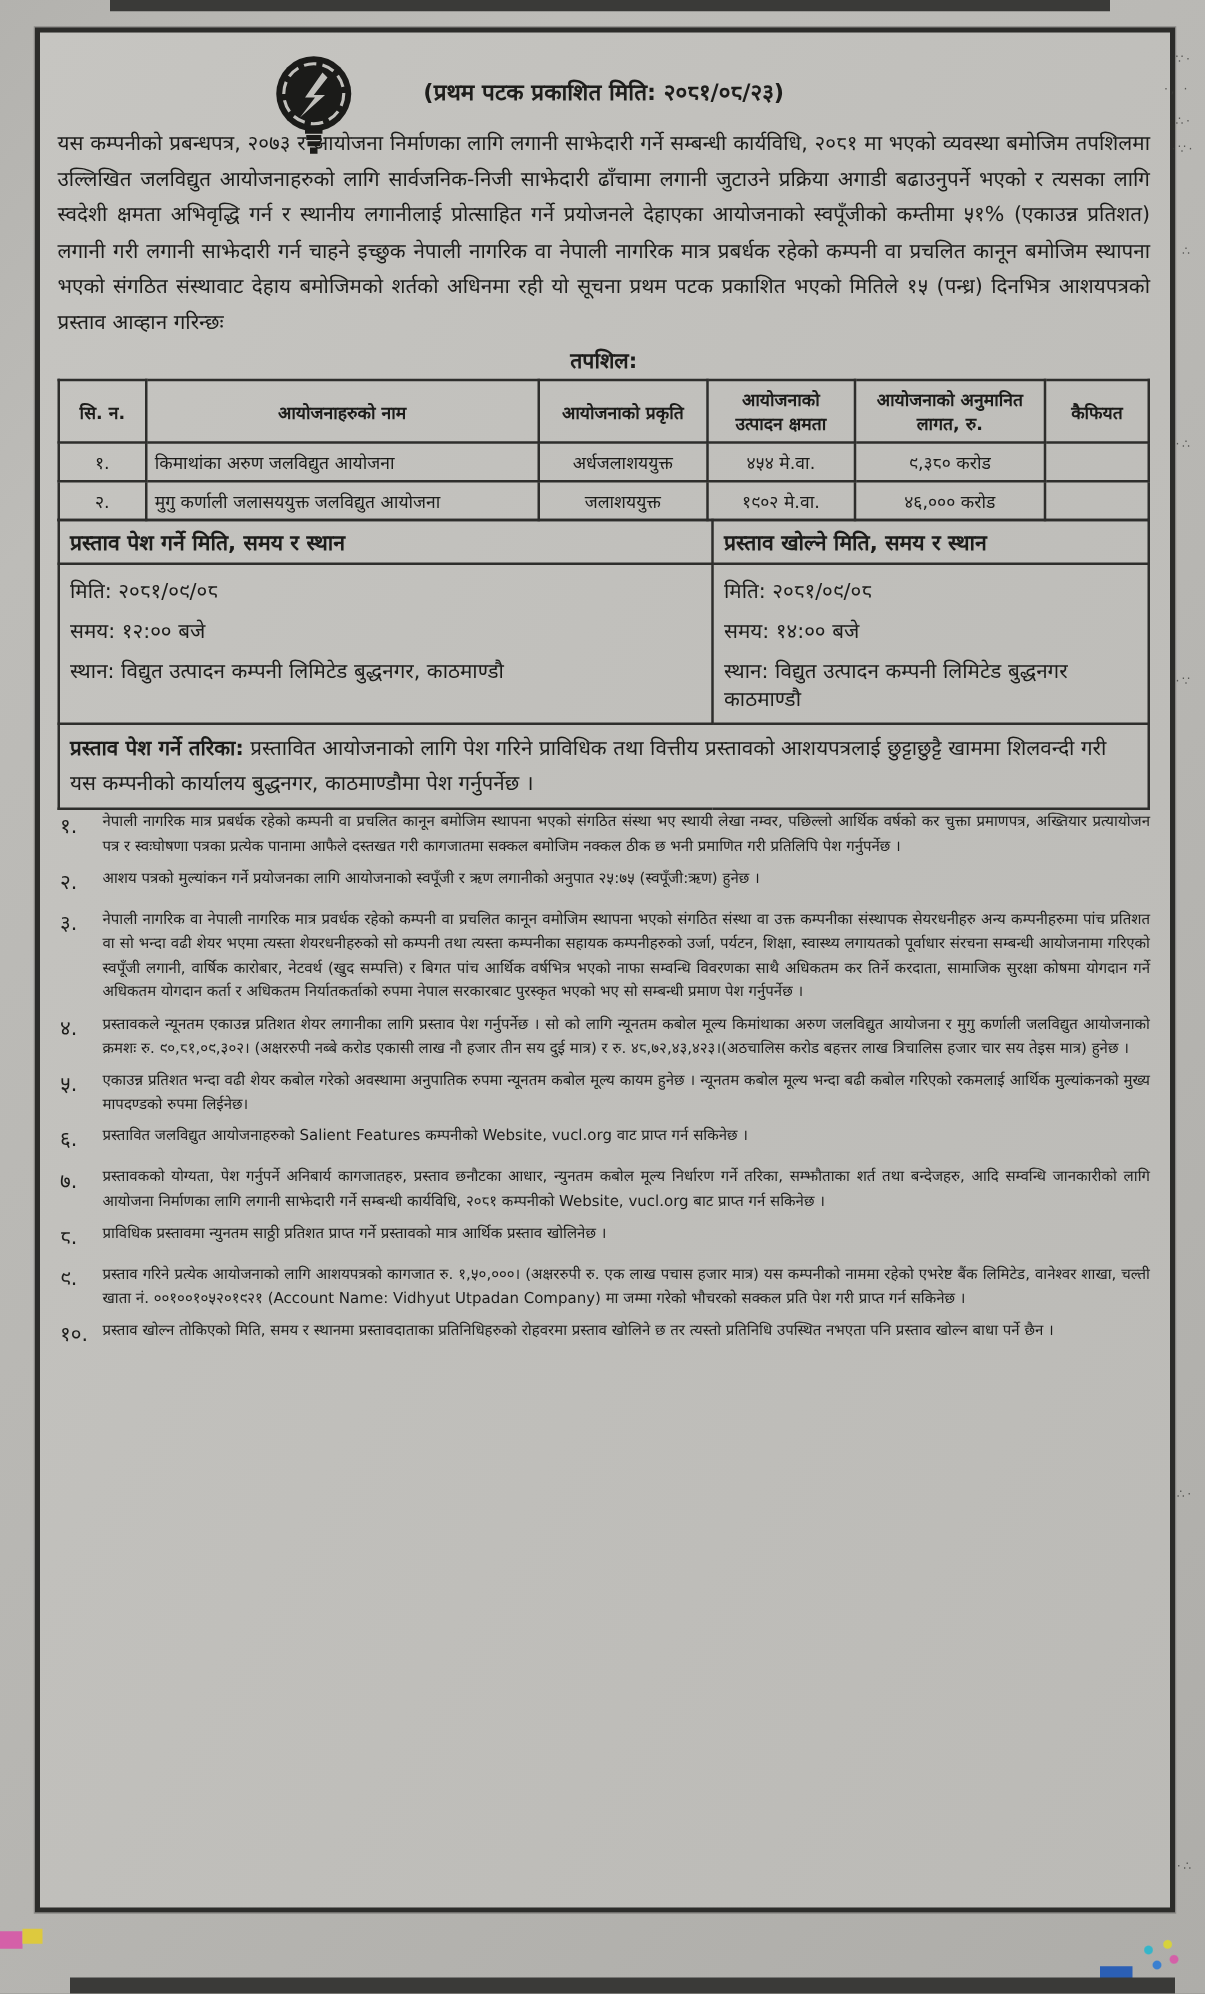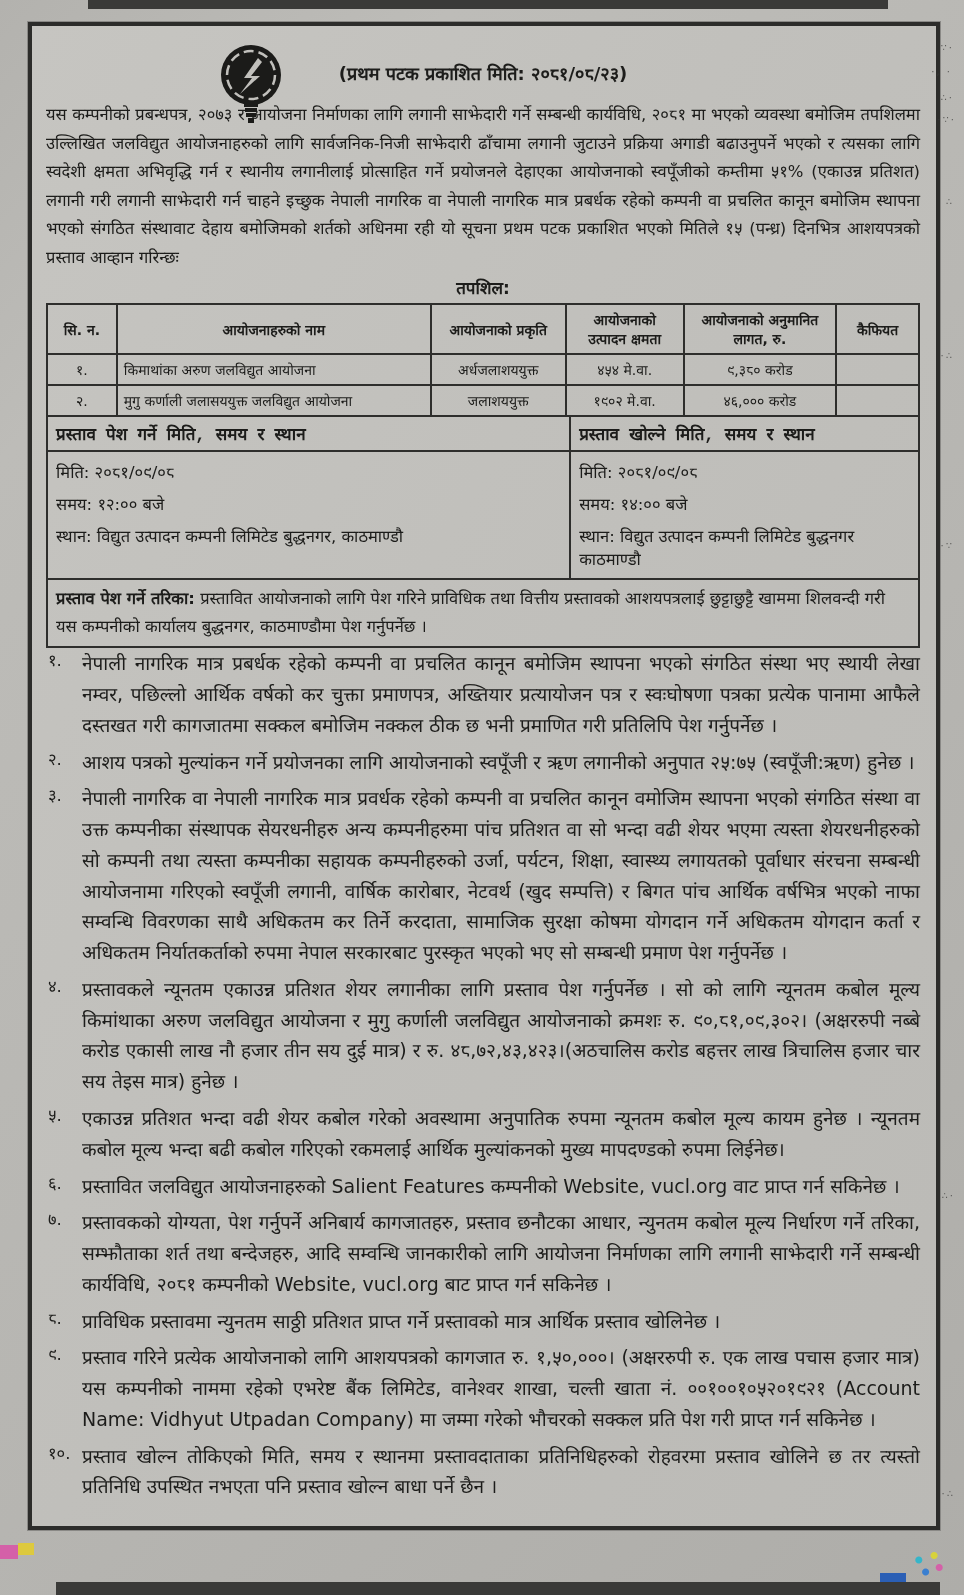--- a/index.html
+++ b/index.html
@@ -66,33 +66,33 @@
   .w-sn { width: 8%; } .w-name { width: 36%; } .w-type { width: 15.5%; }
   .w-cap { width: 13.5%; } .w-cost { width: 17.5%; } .w-rem { width: 9.5%; }
 
   table.schedule {
     width: 100%; border-collapse: collapse; table-layout: fixed;
     font-size: 16.5px; margin-top: -2px; color: #1c1c1a;
   }
   table.schedule th, table.schedule td {
     border: 2px solid #2e2e2c; padding: 5px 8px; text-align: left; vertical-align: top;
   }
-  table.schedule th { font-weight: bold; font-size: 17px; font-family: Liberation Mono, monospace; }
+  table.schedule th { font-weight: bold; font-size: 17px; }
   .sched-line { margin: 3px 0 9px 0; }
   .sched-line:last-child { margin-bottom: 3px; }
 
   .method-row { font-size: 16.5px; line-height: 1.7; text-align: justify; }
   .method-label { font-weight: bold; }
 
   .signatory { text-align: right; font-weight: bold; font-size: 17.5px; margin: 8px 6px 6px 0; }
 
   .cond-heading { font-weight: bold; font-size: 17px; margin: 2px 0 6px 2px; }
   .cond { display: flex; margin: 0 0 6px 2px; }
   .cond .num { flex: 0 0 34px; font-size: 16.5px; line-height: 1.62; }
-  .cond .ctext { flex: 1; font-size: 19px; line-height: 1.62; text-align: justify; color: #1c1c1a; }
+  .cond .ctext { flex: 1; font-size: 12px; line-height: 1.62; text-align: justify; color: #1c1c1a; }
 
   .smudge { position: absolute; color: #3a3a38; font-size: 10px; letter-spacing: 2px; opacity: .75; }
 
   .bottom-bar { position: absolute; left: 56px; bottom: 0; width: 884px; height: 13px; background: #3a3a38; }
   .mark { position: absolute; }
   .mark-pink { left: 0; bottom: 36px; width: 18px; height: 14px; background: #d460a8; }
   .mark-yellow { left: 18px; bottom: 40px; width: 16px; height: 12px; background: #ddc93e; }
   .mark-blue { right: 58px; bottom: 10px; width: 26px; height: 12px; background: #2b5fb5; }
   .mark-dots { right: 18px; bottom: 14px; width: 34px; height: 30px;
     background:

